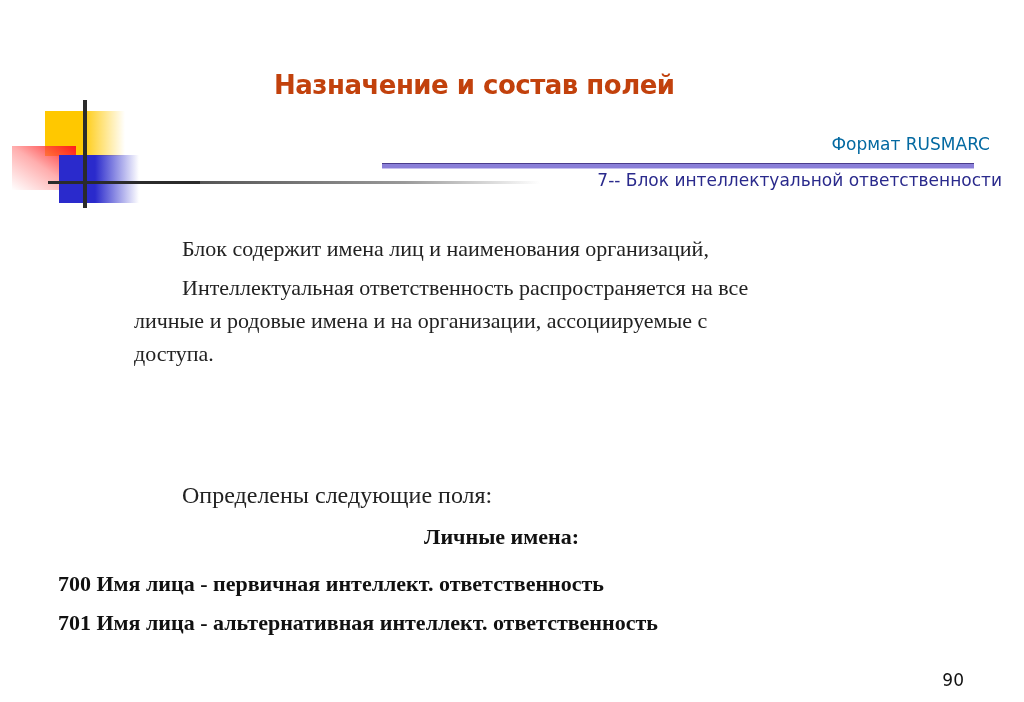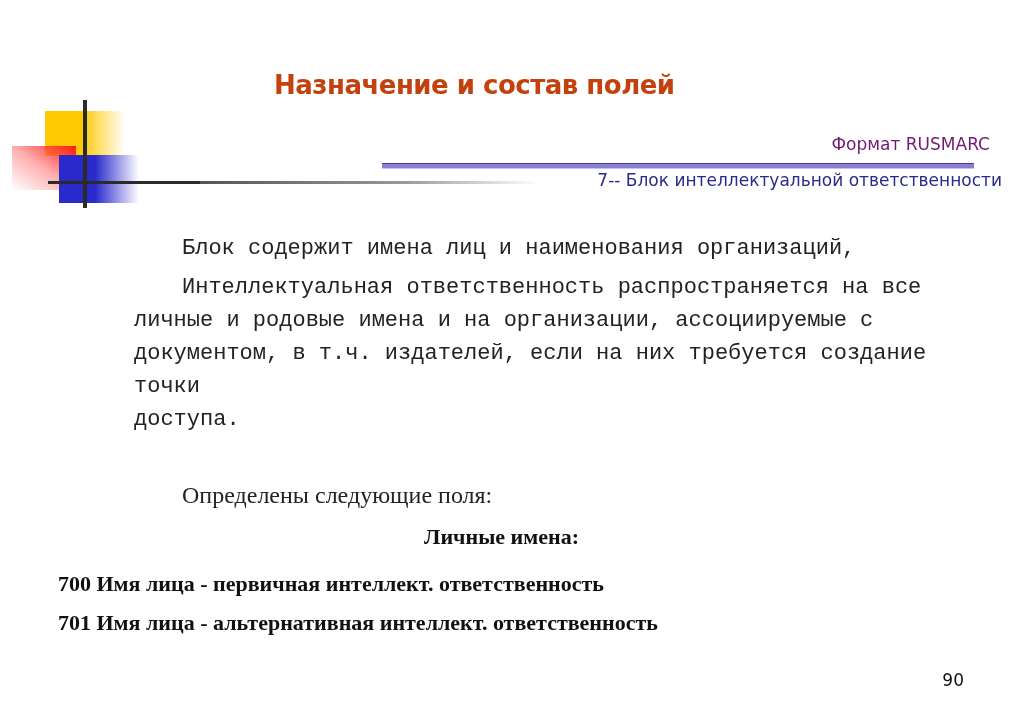--- a/index.html
+++ b/index.html
@@ -14,26 +14,26 @@
       background: linear-gradient(to bottom left, #ff1a1a 0%, rgba(255,120,120,0.6) 50%, rgba(255,255,255,0) 100%); }
     .logo .blue { position: absolute; left: 59px; top: 75px; width: 80px; height: 48px;
       background: linear-gradient(to right, #2a2acc 0%, #2a2acc 45%, rgba(42,42,204,0) 100%); }
     .logo .vline { position: absolute; left: 83px; top: 20px; width: 4px; height: 108px; background: #2b2b2b; }
     .logo .hline { position: absolute; left: 48px; top: 101px; width: 152px; height: 3px; background: #2b2b2b; }
     .hrule { position: absolute; left: 200px; top: 181px; width: 340px; height: 3px;
       background: linear-gradient(to right, #555 0%, #999 60%, rgba(200,200,200,0) 100%); }
     .title { position: absolute; left: 274px; top: 70px; font-family: "DejaVu Sans", sans-serif;
       font-weight: bold; font-size: 26px; color: #c2410c; letter-spacing: -0.5px; }
     .format { position: absolute; right: 34px; top: 134px; font-family: "DejaVu Sans", sans-serif;
-      font-size: 17px; color: #701a75; }
+      font-size: 17px; color: #0369a1; }
     .purple-rule { position: absolute; left: 382px; top: 163px; width: 592px; height: 4px;
       background: #8a7fd8; border-top: 1px solid #4a3c8c; border-bottom: 1px solid #c8c0ee; }
     .block-sub { position: absolute; right: 22px; top: 170px; font-family: "DejaVu Sans", sans-serif;
       font-size: 17px; color: #2a2a8c; }
-    .body-text { position: absolute; left: 134px; top: 232px; width: 820px; font-size: 22px; color: #222; line-height: 33px; font-family: Liberation Mono, monospace; }
+    .body-text { position: absolute; left: 134px; top: 232px; width: 820px; font-size: 22px; color: #222; line-height: 33px; }
     .body-text p { margin: 0; }
     .p1 { margin-bottom: 4px !important; }
     .defined { position: absolute; left: 182px; top: 482px; font-size: 24px; color: #222; }
     .personal { position: absolute; left: 424px; top: 524px; font-size: 22px; font-weight: bold; color: #111; }
     .fields { position: absolute; left: 58px; top: 564px; font-size: 22px; font-weight: bold; color: #111; line-height: 39px; }
     .page-num { position: absolute; right: 60px; top: 670px; font-family: "DejaVu Sans", sans-serif; font-size: 17px; color: #111; }
   </style>
 </head>
 <body>
 
@@ -51,21 +51,20 @@
 <div class="purple-rule"></div>
 <div class="block-sub">7-- Блок интеллектуальной ответственности</div>
 
 <div class="body-text">
   <p class="p1">
     <span style="display:block;padding-left:48px">Блок содержит имена лиц и наименования организаций,</span>
   </p>
   <p style="margin-top:6px">
     <span style="display:block;padding-left:48px">Интеллектуальная ответственность распространяется на все</span>
     <span style="display:block">личные и родовые имена и на организации, ассоциируемые с</span>
-    <span style="display:block">документом, в т.ч. издателей, если на них требуется создание точки</span>
     <span style="display:block">доступа.</span>
   </p>
 </div>
 
 <div class="defined">Определены следующие поля:</div>
 <div class="personal">Личные имена:</div>
 
 <div class="fields">
   <div>700 Имя лица - первичная интеллект. ответственность</div>
   <div>701 Имя лица - альтернативная интеллект. ответственность</div>

